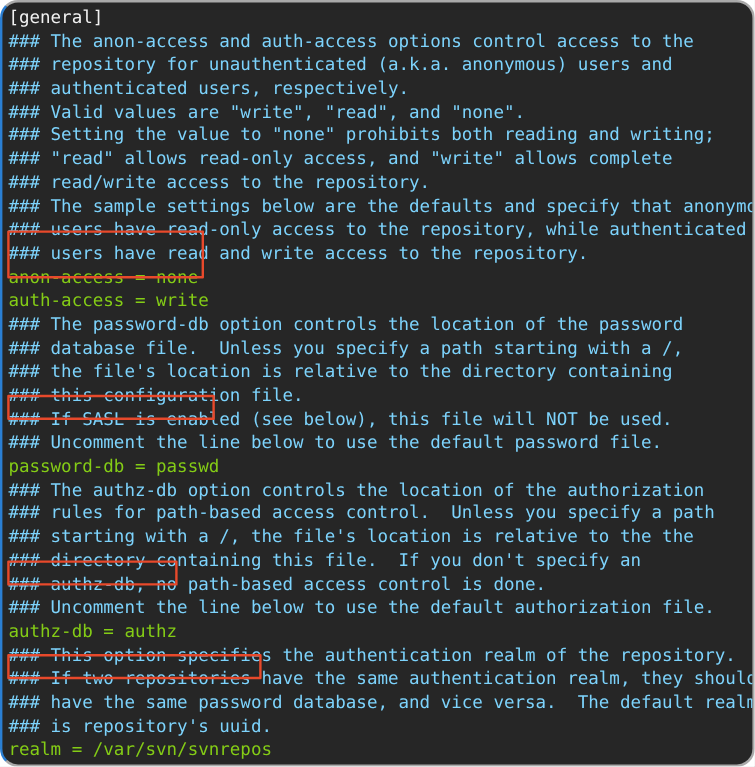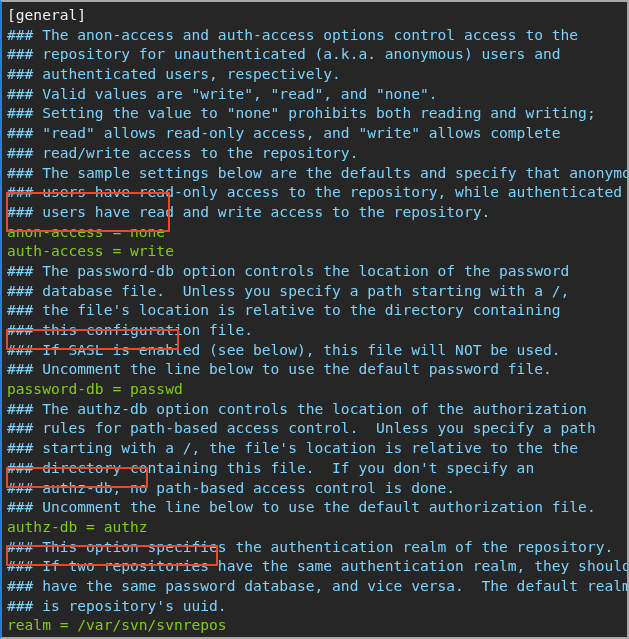--- a/index.html
+++ b/index.html
@@ -16,20 +16,21 @@
     border-top: 2px solid #a9a9a9;
     border-right: 2px solid #a9a9a9;
     border-bottom: 2px solid #a9a9a9;
     border-left: 2px solid #2a7fd4;
     overflow: hidden;
     font-family: "DejaVu Sans Mono", "Liberation Mono", monospace;
     font-size: 14.6px;
     line-height: 19.7px;
     letter-spacing: 0px;
     white-space: pre;
+    border-radius: 15px;
   }
   #code {
     position: absolute;
     left: 5px;
     top: 3px;
     width: 620px;
   }
   .line {
     height: 19.7px;
     white-space: pre;

